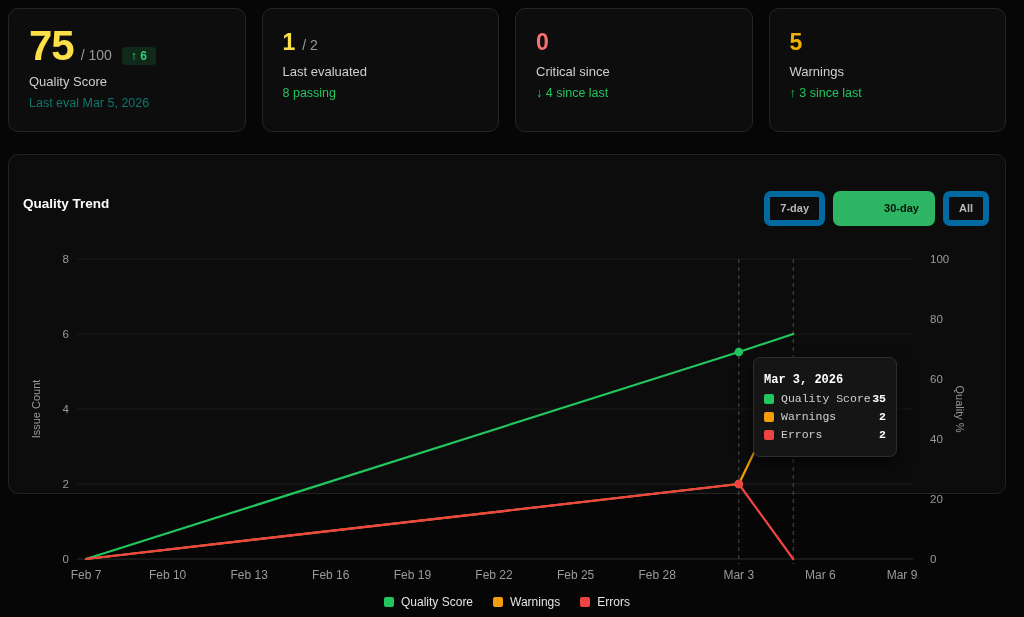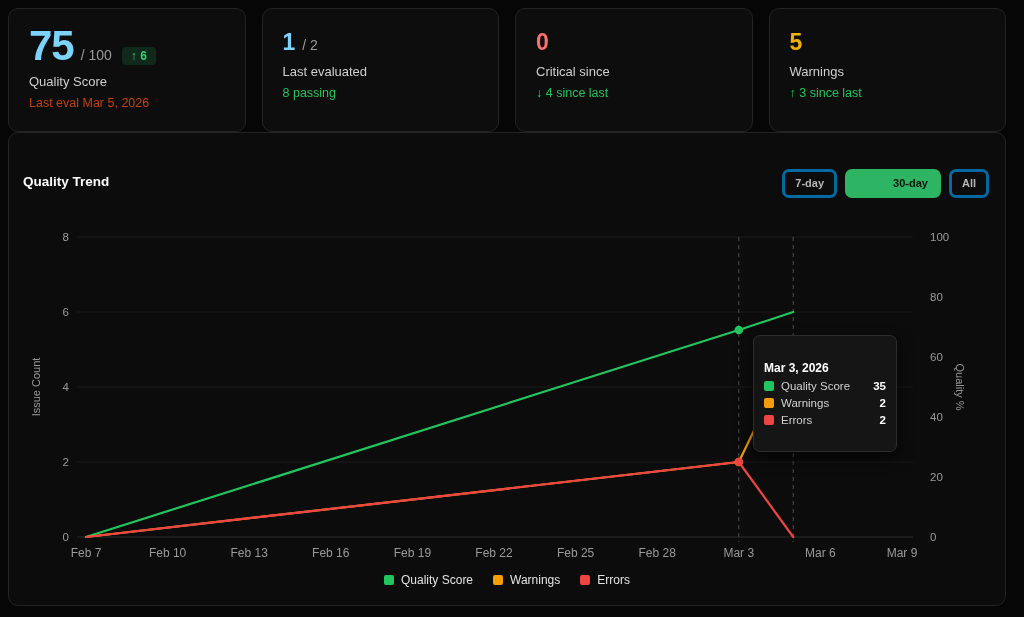--- a/index.html
+++ b/index.html
@@ -10,35 +10,35 @@
   .card{background:#0d0d0d;border:1px solid #242424;border-radius:10px;padding:16px 20px;
     box-sizing:border-box;overflow:hidden;}
   .vrow{display:flex;align-items:baseline;}
   .big{font-size:42px;font-weight:700;color:#ffffff;line-height:1;letter-spacing:-1px;}
   .mid{font-size:23px;font-weight:700;line-height:1.2;}
   .den{font-size:14px;color:#9a9a9a;margin-left:7px;}
   .badge{font-size:12px;color:#2fd377;background:#10291a;padding:2px 9px;border-radius:4px;
     margin-left:10px;font-weight:600;}
   .row2{margin-top:4px;}
   .lbl{font-size:13px;color:#cfcfcf;margin-top:7px;}
-  .foot{font-size:12.5px;color:#c2410c;margin-top:7px;}
-  .c-white{color:#7dd3fc;} .c-red{color:#f87171;} .c-amber{color:#f0b100;}
+  .foot{font-size:12.5px;color:#0f766e;margin-top:7px;}
+  .c-white{color:#fde047;} .c-red{color:#f87171;} .c-amber{color:#f0b100;}
   .f-green{color:#22c55e;} .f-orange{color:#22c55e;}
   
-  .chart-card{position:relative;height:474px;background:#0c0c0c;
+  .chart-card{position:relative;margin-top:22px;height:340px;background:#0c0c0c;
     border:1px solid #232323;border-radius:10px;box-sizing:border-box;}
   .chart-title{position:absolute;top:41px;left:14px;font-size:13.5px;font-weight:700;color:#fdfdfd;}
   .tabs{position:absolute;top:36px;right:16px;display:flex;gap:8px;}
-  .tab{font-size:11px;line-height:1;padding:6px 10px;border-radius:7px;border:3px solid #0369a1;
+  .tab{font-size:11px;line-height:1;padding:6px 10px;border-radius:7px;border:6px solid #0369a1;
     color:#b8b8b8;background:transparent;font-weight:600;cursor:pointer;font-family:inherit;}
   .tab.active{background:#2db563;color:#07130b;border-color:#2db563;font-weight:700;padding-left:45px;}
   svg text{fill:#9a9a9a;font-family:"Liberation Sans",sans-serif;}
   .tooltip{position:absolute;left:744px;top:202px;width:122px;background:#151515;
-    border:1px solid #2d2d2d;border-radius:7px;padding:25px 10px;z-index:5;
-    box-shadow:0 6px 16px rgba(0,0,0,.65);}
+    border:1px solid #2d2d2d;border-radius:7px;padding:15px 10px;z-index:5;
+    box-shadow:0 6px 16px rgba(0,0,0,.65);font-family:Liberation Mono, monospace;}
   .tt-title{font-size:12px;font-weight:700;color:#ffffff;margin-bottom:5px;}
   .tt-row{display:flex;align-items:center;font-size:11.5px;margin-top:5px;}
   .tt-sw{width:10px;height:10px;border-radius:2px;margin-right:7px;flex:0 0 auto;}
   .tt-label{color:#d0d0d0;flex:1;}
   .tt-val{font-weight:700;color:#ffffff;}
   .legend{position:absolute;top:440px;left:0;right:0;display:flex;justify-content:center;
     gap:20px;align-items:center;}
   .lg-item{display:flex;align-items:center;gap:7px;font-size:12px;color:#e3e3e3;cursor:pointer;}
   .lg-sw{width:10px;height:10px;border-radius:2px;}
 </style>

